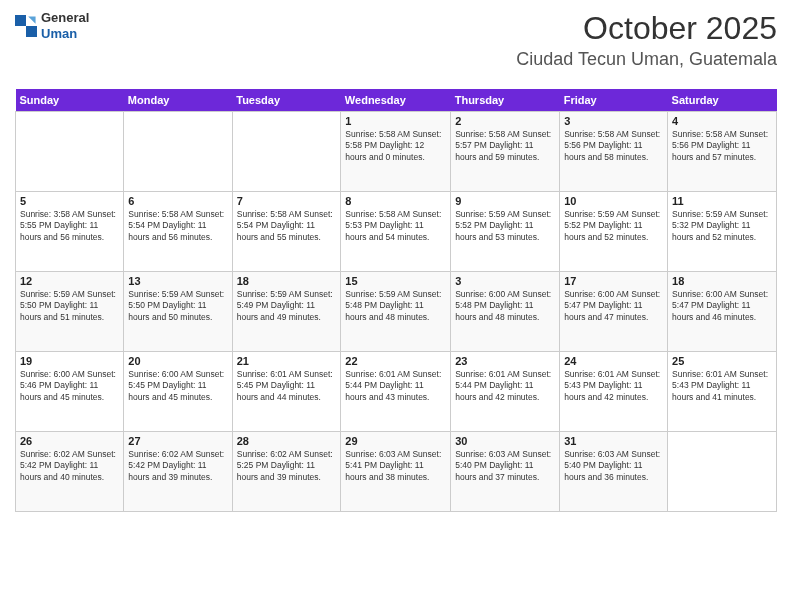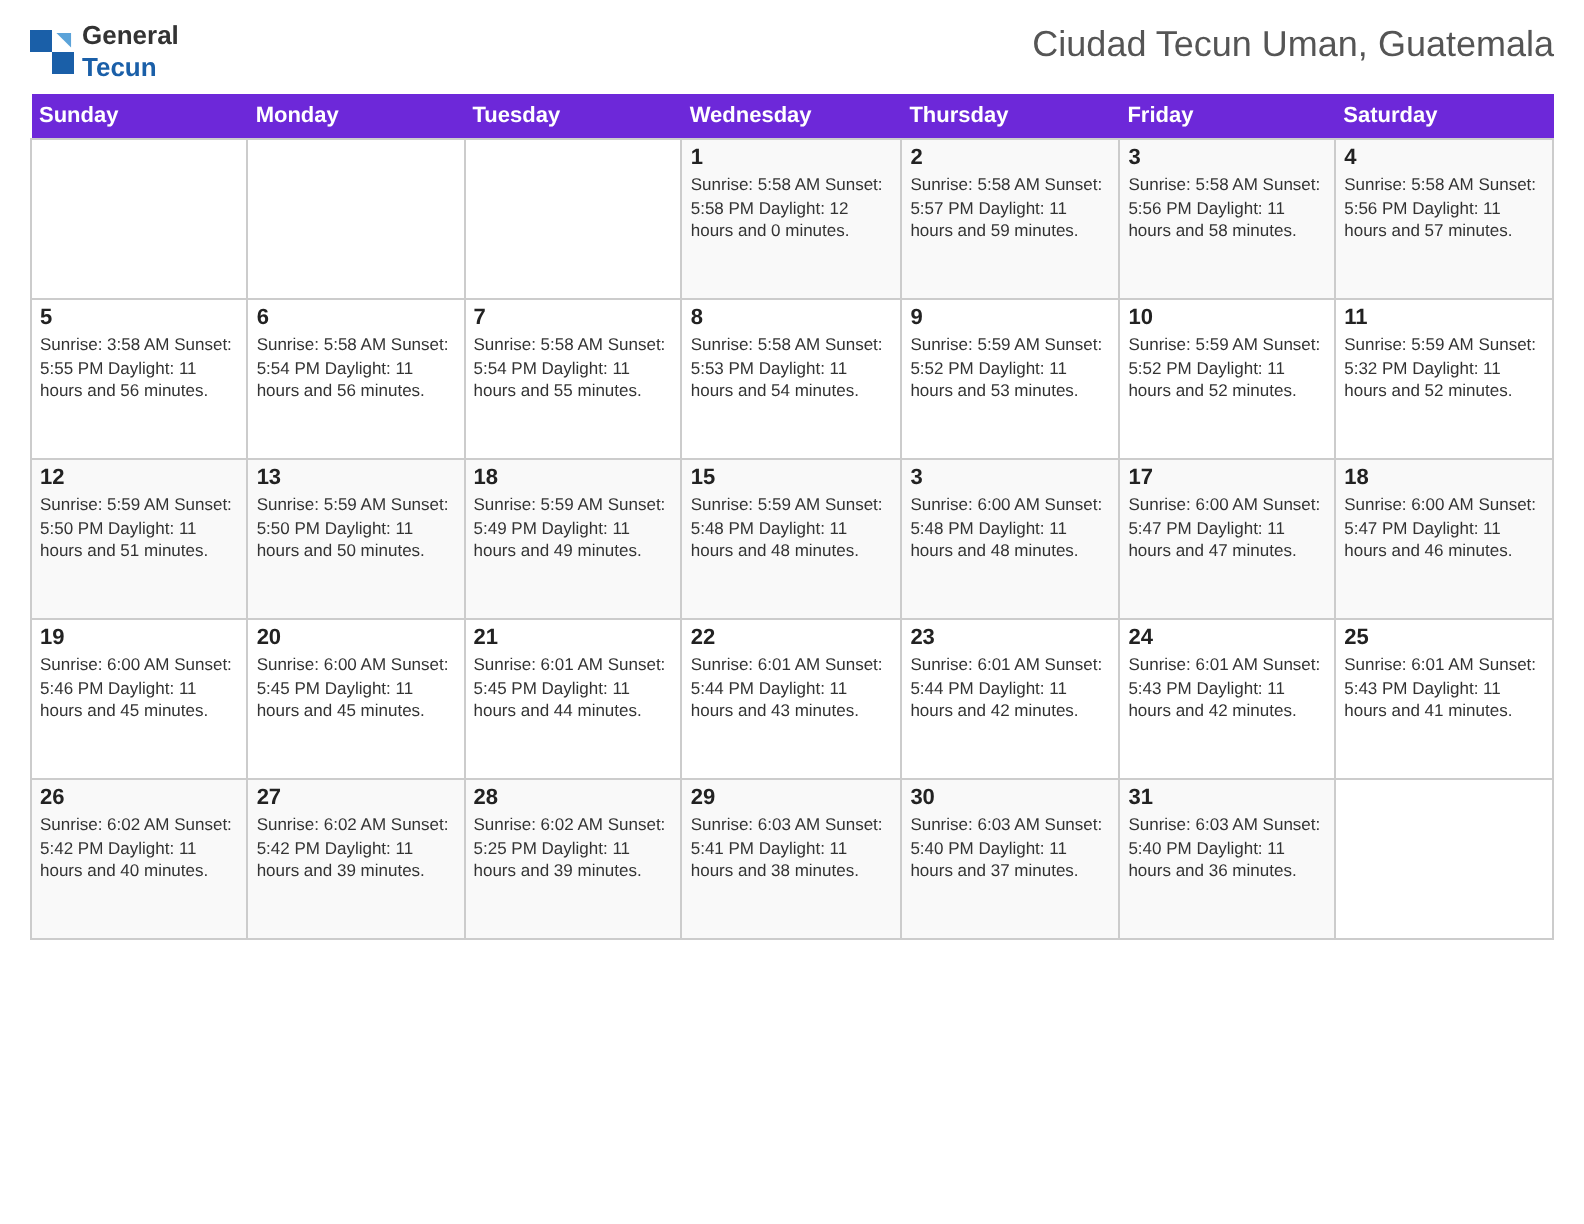--- a/index.html
+++ b/index.html
@@ -1,18 +1,18 @@
 <!DOCTYPE html>
 <html><head>
   <meta charset="utf-8">
   <style>
     * { box-sizing: border-box; margin: 0; padding: 0; }
     body { font-family: Arial, sans-serif; background: #fff; width: 792px; height: 612px; overflow: hidden; }
     .page { width: 792px; height: 612px; padding: 10px 15px; }
-    .header { display: flex; justify-content: space-between; align-items: flex-start; margin-bottom: 6px; }
+    .header { display: flex; justify-content: space-between; align-items: flex-start; margin-bottom: 19px; }
     .logo { display: flex; align-items: center; }
     .logo-text { font-size: 13px; line-height: 1.2; }
     .logo-text .general { color: #333; font-weight: bold; }
     .logo-text .blue { color: #1a5fa8; font-weight: bold; }
     .logo-icon { width: 22px; height: 22px; margin-right: 4px; }
     .title-block { text-align: right; }
     .month-title { font-size: 32px; color: #333; font-weight: normal; }
     .location { font-size: 18px; color: #555; margin-top: 2px; }
     table { width: 100%; border-collapse: collapse; font-size: 9.5px; }
     thead tr th {
@@ -45,24 +45,25 @@
     <div class="logo">
       <svg class="logo-icon" viewBox="0 0 30 30">
         <rect x="0" y="0" width="15" height="15" fill="#1a5fa8"></rect>
         <rect x="15" y="0" width="15" height="15" fill="#fff"></rect>
         <rect x="0" y="15" width="15" height="15" fill="#fff"></rect>
         <rect x="15" y="15" width="15" height="15" fill="#1a5fa8"></rect>
         <polygon points="18,2 28,12 28,2" fill="#5ba3d9"></polygon>
       </svg>
       <div class="logo-text">
         <span class="general">General</span><br>
-        <span class="blue">Tecun</span>
+        <span class="blue">Uman</span>
       </div>
     </div>
     <div class="title-block">
+      <div class="month-title">October 2025</div>
       <div class="location">Ciudad Tecun Uman, Guatemala</div>
     </div>
   </div>
 
   <table>
     <thead>
       <tr>
         <th>Sunday</th>
         <th>Monday</th>
         <th>Tuesday</th>

